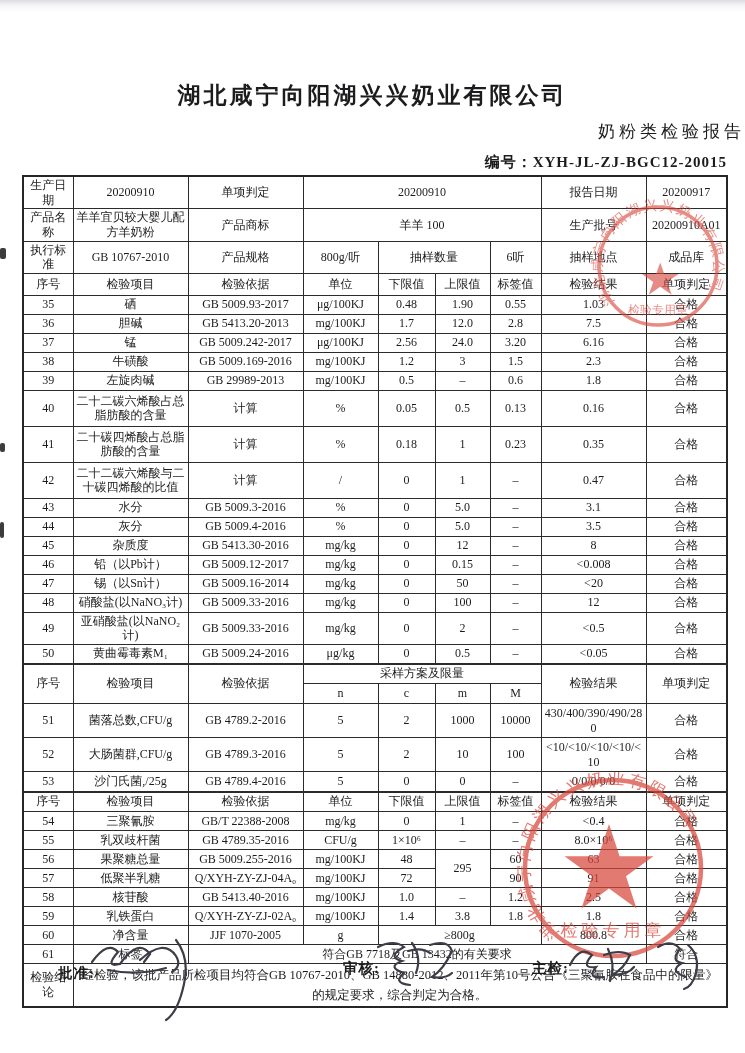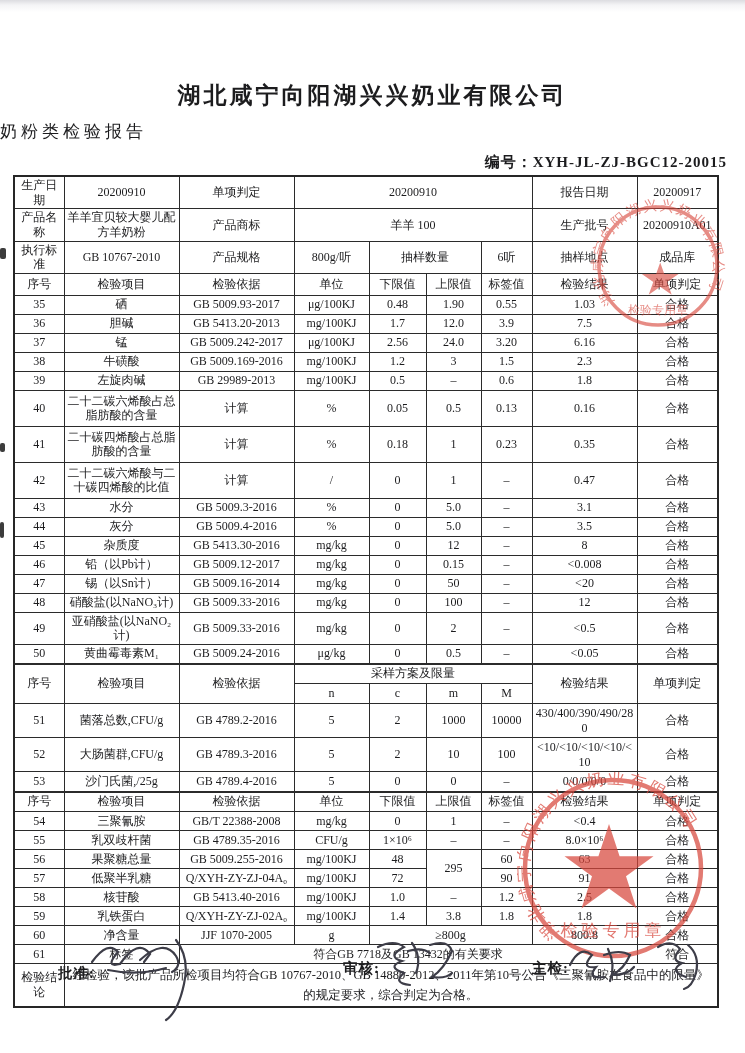--- a/index.html
+++ b/index.html
@@ -3,24 +3,24 @@
 <meta charset="utf-8">
 <style>
   html,body{margin:0;padding:0;}
   body{width:745px;height:1053px;background:#ffffff;font-family:"Liberation Serif","DejaVu Serif",serif;color:#1c1c1e;}
   #page{position:relative;width:745px;height:1053px;overflow:hidden;
         background:linear-gradient(#dcdce0 0px,#f4f4f6 5px,#ffffff 12px);}
   
   .artifact{position:absolute;background:#1a1a1a;border-radius:2px;opacity:.85;}
   
   #company{margin-top:80px;text-align:center;font-size:23px;font-weight:bold;letter-spacing:3px;}
-  #subtitle{margin-top:9px;text-align:left;font-size:17px;letter-spacing:4px;}
+  #subtitle{margin-top:9px;text-align:right;font-size:17px;letter-spacing:4px;}
   #report-no{margin:10px 18px 3px 0;text-align:right;font-size:15px;font-weight:600;letter-spacing:1px;}
   
-  table{border-collapse:collapse;table-layout:fixed;width:704px;margin-left:13px;
+  table{border-collapse:collapse;table-layout:fixed;width:704px;margin-left:22px;
         font-size:12px;line-height:1.22;}
   table{border:2px solid #262626;}
   td{border:1px solid #2b2b2b;text-align:center;vertical-align:middle;padding:1px 2px;
      overflow-wrap:anywhere;}
   tr.tt td{border-top-width:2px;}
   td.concl{line-height:1.6;font-size:12.5px;}
   
   .stamp{position:absolute;pointer-events:none;}
   
   .sig-label{position:absolute;font-size:14.5px;font-weight:600;letter-spacing:1px;margin-top:6px;}
@@ -100,21 +100,21 @@
           <td>1.03</td>
           <td>合格</td>
         </tr>
         <tr style="height: 19px;">
           <td>36</td>
           <td>胆碱</td>
           <td>GB 5413.20-2013</td>
           <td>mg/100KJ</td>
           <td>1.7</td>
           <td>12.0</td>
-          <td>3.9</td>
+          <td>2.8</td>
           <td>7.5</td>
           <td>合格</td>
         </tr>
         <tr style="height: 19px; padding-left: 46px;">
           <td>37</td>
           <td>锰</td>
           <td>GB 5009.242-2017</td>
           <td>μg/100KJ</td>
           <td>2.56</td>
           <td>24.0</td>

